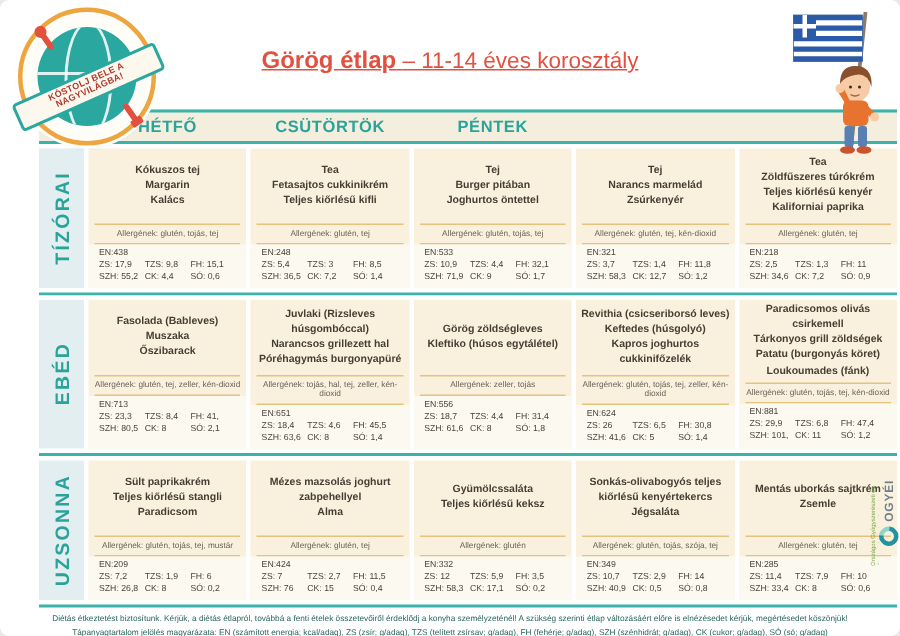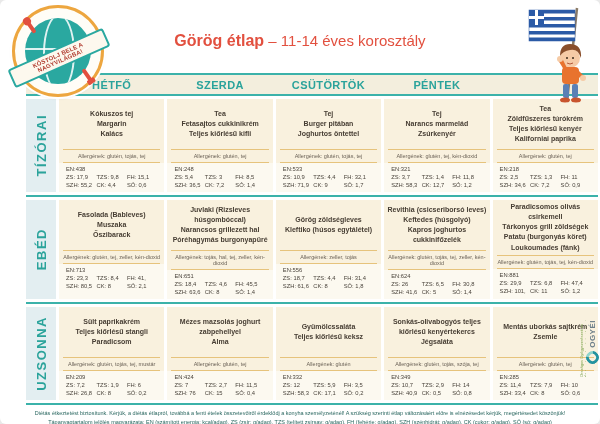--- a/index.html
+++ b/index.html
@@ -2,21 +2,21 @@
 <html><head>
 <meta charset="utf-8">
 <style>
   * { margin:0; padding:0; box-sizing:border-box; }
   html,body { background:#e9e9e9; }
   body { font-family:"Liberation Sans", sans-serif; }
   .sheet { position:relative; width:600px; height:424px; background:#ffffff; margin:0 auto; overflow:hidden; border-radius:6px; }
 
   
   .header { position:relative; height:73px; }
-  .title { position:absolute; left:0; right:0; top:32px; text-align:center; color:#e2503f; font-size:15px; }
+  .title { position:absolute; left:0; right:0; top:32px; text-align:center; color:#e2503f; font-size:15px;text-decoration:underline; }
   .title .t-bold { font-weight:bold; font-size:16px; }
 
   
   .badge { position:absolute; left:12px; top:5px; width:92px; height:92px; border-radius:50%;
            background:#fffdf7; border:3px solid #eda63f; z-index:5;
            box-shadow:0 0 0 2px #fff, 0 1px 3px rgba(0,0,0,.15); }
   .badge-inner { position:absolute; left:10px; top:10px; width:66px; height:66px; border-radius:50%;
                  background:#2aa8a0; overflow:hidden; }
   .badge-inner::before { content:""; position:absolute; left:18px; top:-4px; width:28px; height:74px;
                  border:2px solid rgba(255,255,255,.85); border-radius:50%; }
@@ -118,21 +118,20 @@
       <rect x="52" y="82" width="6" height="14" rx="2" fill="#5a7fb5"></rect>
       <ellipse cx="45" cy="98" rx="5" ry="2.5" fill="#c9542e"></ellipse>
       <ellipse cx="56" cy="98" rx="5" ry="2.5" fill="#c9542e"></ellipse>
     </svg>
   </div>
 
   <div class="table">
     <div class="days-row">
       <div class="day-cell"></div>
       <div class="day-cell">HÉTFŐ</div>
-      <div class="day-cell">SZERDA</div>
       <div class="day-cell">CSÜTÖRTÖK</div>
       <div class="day-cell">PÉNTEK</div>
     </div>
     <div>
         <section class="meal-row">
     <div class="meal-label-cell">
       <span class="vlabel">TÍZÓRAI</span>
     </div>
   <div class="cell">
     <div class="cell-items">

